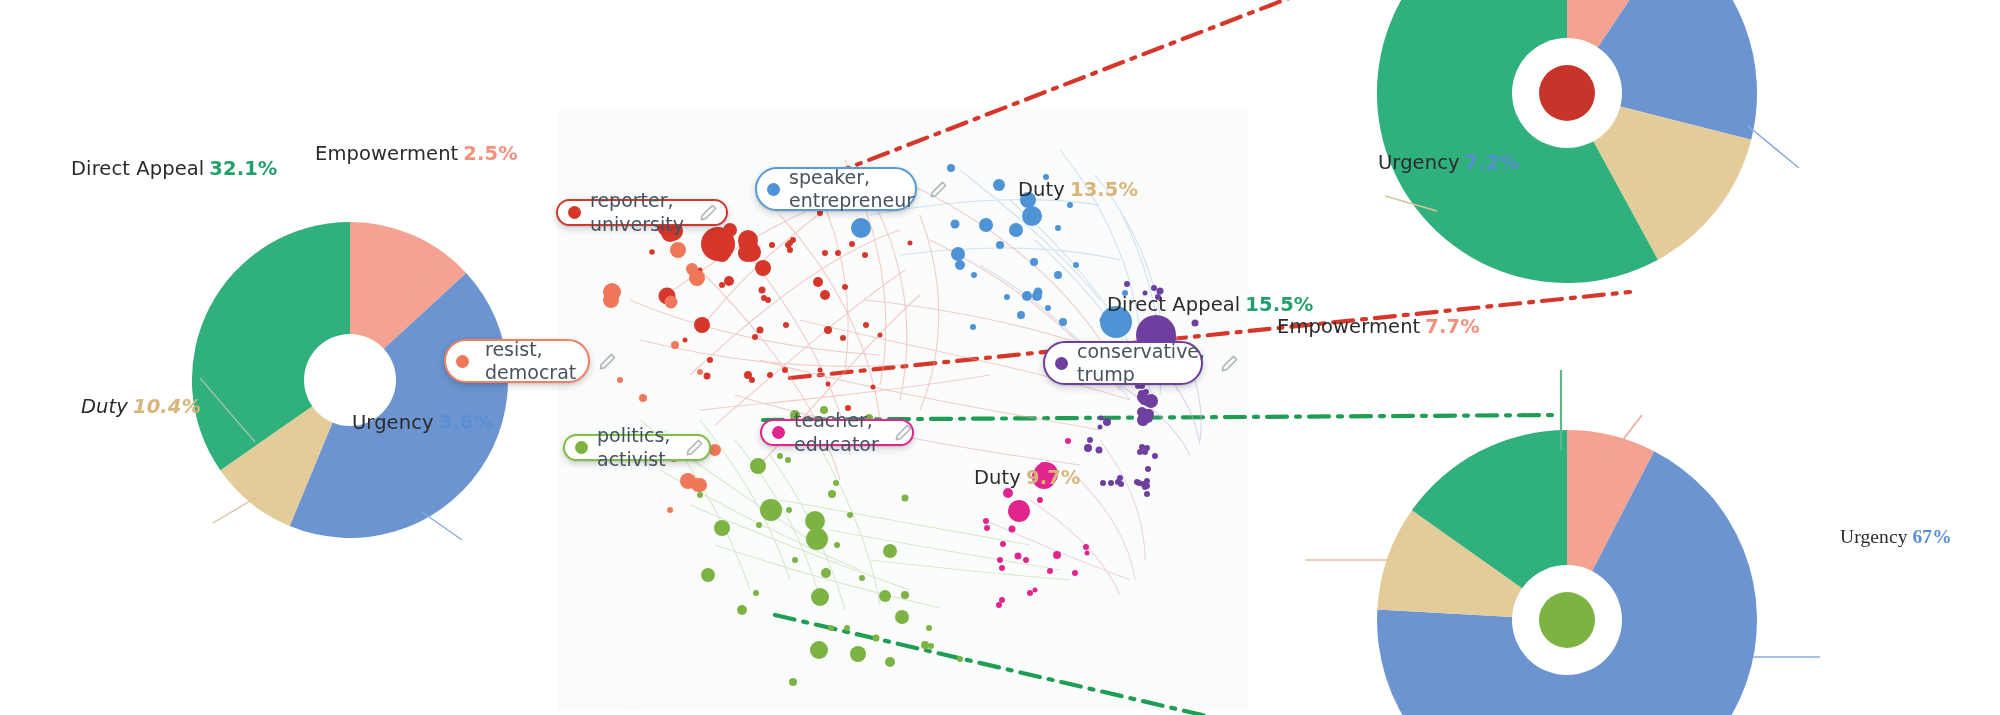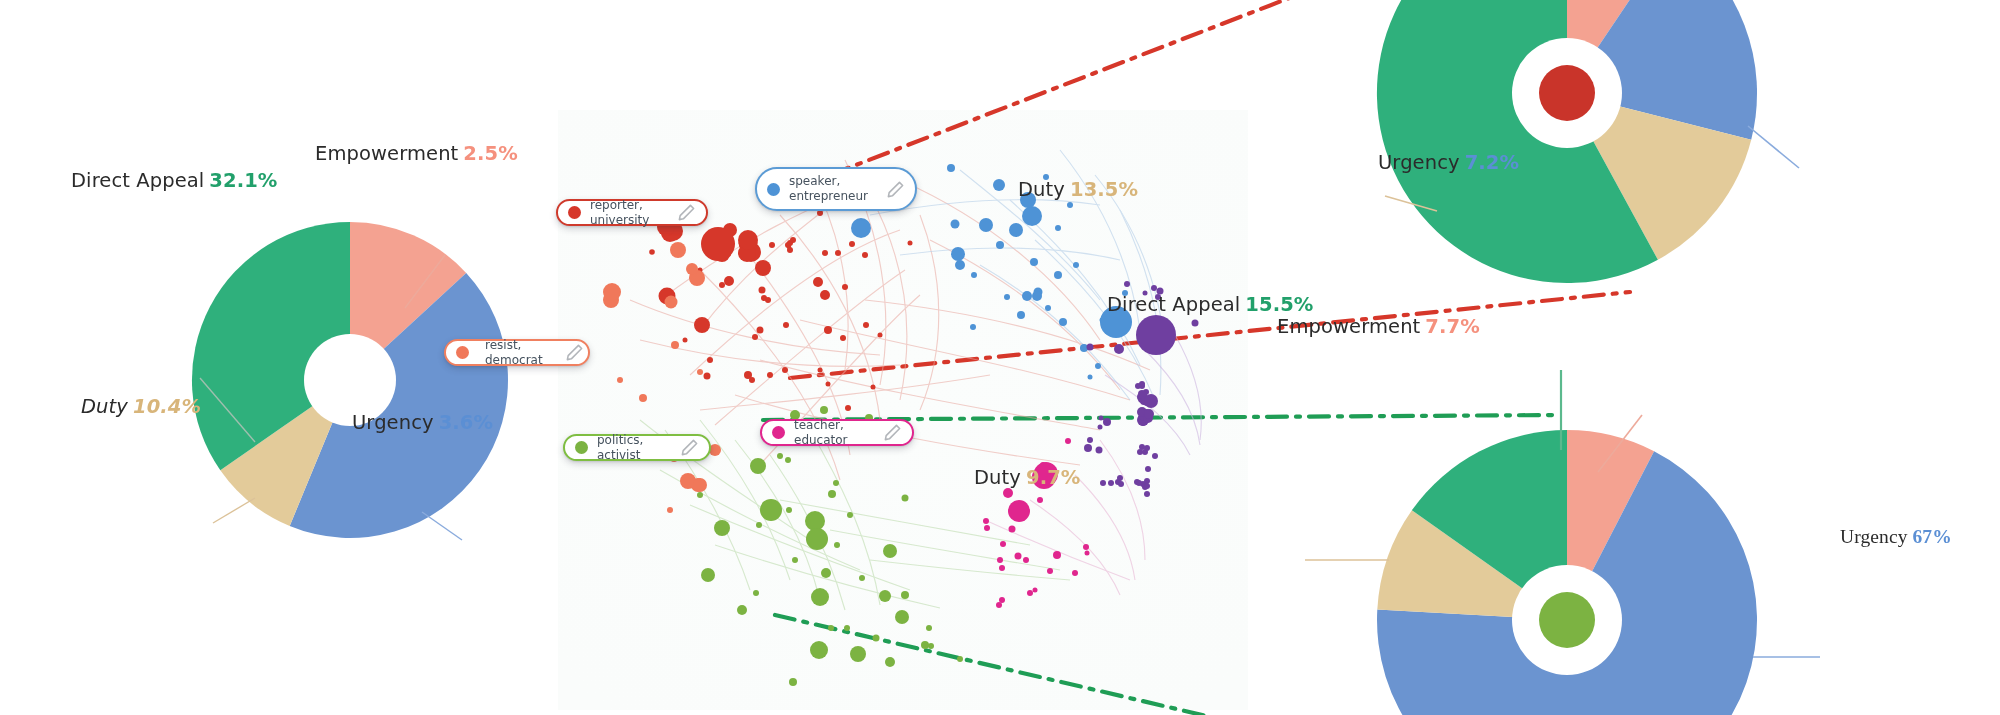--- a/index.html
+++ b/index.html
@@ -38,21 +38,21 @@
     border-radius:28px;
     padding:6px 12px 6px 12px;
     box-shadow:0 3px 7px rgba(40,40,60,.20), 0 1px 2px rgba(40,40,60,.12);
     border:2px solid #cfcfcf;
     box-sizing:border-box;
   }
   .chip .dot{
     width:13px;height:13px;border-radius:50%;flex:0 0 auto;
   }
   .chip .txt{
-    font-size:12px;
+    font-size:19px;
     color:#46525e;
     line-height:1.22;
     white-space:pre-line;
     flex:1 1 auto;
   }
   .chip .pencil{
     flex:0 0 auto;width:19px;height:19px;opacity:.65;margin-left:6px;
   }
   .chip.two .txt{white-space:pre-line;}
 
@@ -464,21 +464,21 @@
         <circle cx="847" cy="628" r="3"></circle>
         <circle cx="960" cy="659" r="3"></circle>
         <circle cx="862" cy="578" r="3"></circle>
         <circle cx="905" cy="498" r="3.5"></circle>
         <circle cx="780" cy="456" r="3"></circle>
         <circle cx="832" cy="494" r="4"></circle>
       </g>
     </g>
   </svg>
 
-  <div class="dlabel" style="left:71px;top:157px;margin-top:12px;">
+  <div class="dlabel" style="left:71px;top:157px;">
     <span>Direct Appeal</span><span class="pct green">32.1%</span>
   </div>
   <div class="dlabel" style="left:315px;top:142px;">
     <span>Empowerment</span><span class="pct salmon">2.5%</span>
   </div>
   <div class="dlabel" style="left:352px;top:411px;">
     <span>Urgency</span><span class="pct blue">3.6%</span>
   </div>
   <div class="dlabel" style="left:81px;top:395px;font-style:italic;">
     <span>Duty</span><span class="pct sand">10.4%</span>
@@ -497,45 +497,53 @@
   <div class="dlabel" style="left:1277px;top:315px;">
     <span>Empowerment</span><span class="pct salmon">7.7%</span>
   </div>
   <div class="dlabel" style="left:974px;top:466px;">
     <span>Duty</span><span class="pct sand">9.7%</span>
   </div>
   <div class="dlabel" style="left:1840px;top:526px;font-family:Liberation Serif, serif;">
     <span>Urgency</span><span class="pct blue">67%</span>
   </div>
 
-  <div class="chip chip-red" style="left:556px;top:199px;width:152px;height:27px;padding:3px 10px;">
+  <div class="chip chip-red" style="left:556px;top:199px;width:172px;height:27px;padding:3px 10px;">
     <span class="dot" style="background:#d6372a;"></span>
     <span class="txt">reporter, university</span>
     <svg class="pencil" viewBox="0 0 24 24" fill="none" stroke="#8a8f96" stroke-width="2" stroke-linecap="round" stroke-linejoin="round">
       <path d="M17 3l4 4L8 20l-5 1 1-5L17 3z"></path>
     </svg>
   </div>
 
   <div class="chip chip-blue two" style="left:755px;top:167px;width:162px;height:44px;padding:4px 10px;">
     <span class="dot" style="background:#4e93d6;"></span>
     <span class="txt">speaker,
 entrepreneur</span>
     <svg class="pencil" viewBox="0 0 24 24" fill="none" stroke="#8a8f96" stroke-width="2" stroke-linecap="round" stroke-linejoin="round">
       <path d="M17 3l4 4L8 20l-5 1 1-5L17 3z"></path>
     </svg>
   </div>
 
-  <div class="chip chip-salmon" style="left:444px;top:339px;width:146px;height:27px;padding:3px 10px;gap:16px;">
+  <div class="chip chip-salmon" style="left:444px;top:339px;width:146px;height:27px;padding:20px 10px;gap:16px;">
     <span class="dot" style="background:#f0785a;"></span>
     <span class="txt">resist, democrat</span>
     <svg class="pencil" viewBox="0 0 24 24" fill="none" stroke="#8a8f96" stroke-width="2" stroke-linecap="round" stroke-linejoin="round">
       <path d="M17 3l4 4L8 20l-5 1 1-5L17 3z"></path>
     </svg>
   </div>
 
+  <div class="chip chip-purple two" style="left:1043px;top:341px;width:160px;height:44px;padding:4px 10px;">
+    <span class="dot" style="background:#6f3fa0;"></span>
+    <span class="txt">conservative,
+trump</span>
+    <svg class="pencil" viewBox="0 0 24 24" fill="none" stroke="#8a8f96" stroke-width="2" stroke-linecap="round" stroke-linejoin="round">
+      <path d="M17 3l4 4L8 20l-5 1 1-5L17 3z"></path>
+    </svg>
+  </div>
 
   <div class="chip chip-pink" style="left:760px;top:419px;width:154px;height:27px;padding:3px 10px;">
     <span class="dot" style="background:#e0268e;"></span>
     <span class="txt">teacher, educator</span>
     <svg class="pencil" viewBox="0 0 24 24" fill="none" stroke="#8a8f96" stroke-width="2" stroke-linecap="round" stroke-linejoin="round">
       <path d="M17 3l4 4L8 20l-5 1 1-5L17 3z"></path>
     </svg>
   </div>
 
   <div class="chip chip-green" style="left:563px;top:434px;width:148px;height:27px;padding:11px 10px;">

